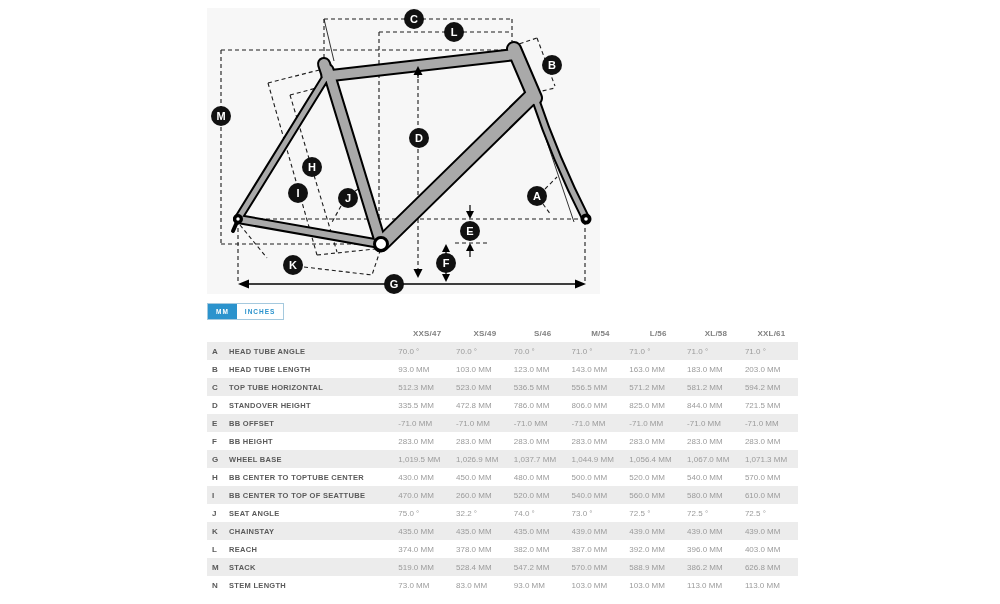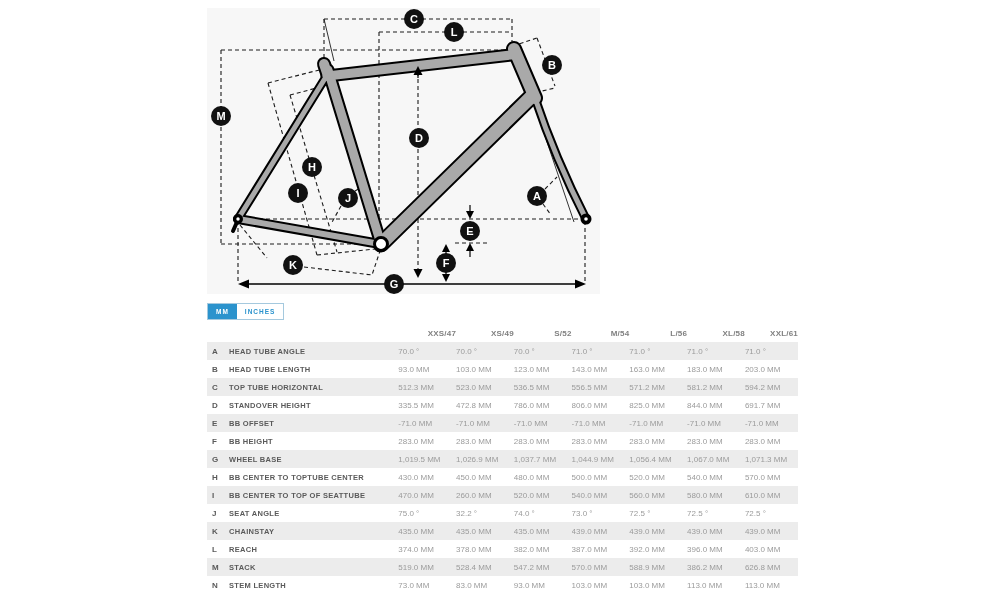--- a/index.html
+++ b/index.html
@@ -13,21 +13,21 @@
   
   .unit-toggle{position:absolute;left:207px;top:303px;display:flex;border:1px solid #a5c9de;background:#fff;}
   .unit-btn{border:none;margin:0;background:#fff;color:#2b93cd;
             font-family:"Liberation Sans",sans-serif;font-size:6.5px;font-weight:bold;
             letter-spacing:1px;padding:4px 8px;line-height:7px;cursor:pointer;}
   .unit-btn.active{background:#2b93cd;color:#fff;}
 
   
   .geo-table{position:absolute;left:207px;top:325px;width:591px;border-collapse:collapse;
              table-layout:fixed;}
-  .geo-table th{height:17px;padding:0;text-align:right;vertical-align:middle;
+  .geo-table th{height:17px;padding:0;text-align:center;vertical-align:middle;
                 font-size:8px;font-weight:bold;color:#818181;letter-spacing:0.2px;margin-top:47px;}
   .geo-table td{height:18px;padding:0;vertical-align:middle;white-space:nowrap;overflow:hidden;}
   .geo-table tr.alt{background:#ececec;}
   .td-letter{font-size:8px;font-weight:bold;color:#5a5a5a;padding-left:5px !important;}
   .td-label{font-size:7.5px;font-weight:bold;color:#5a5a5a;letter-spacing:0.3px;margin-top:24px;}
   .td-value{font-size:8px;color:#9b9b9b;}
 </style>
 </head>
 <body>
 
@@ -171,21 +171,21 @@
         <col style="width:57.7px">
         <col style="width:57.7px">
       <col style="width:53px">
     </colgroup>
     <thead>
       <tr id="geo-head">
         <th></th>
         <th></th>
       <th>XXS/47</th>
           <th>XS/49</th>
-          <th>S/52</th>
+          <th>S/46</th>
           <th>M/54</th>
           <th>L/56</th>
           <th>XL/58</th>
           <th>XXL/61</th>
         </tr>
     </thead>
     <tbody id="geo-body">
         <tr class="alt">
           <td class="td-letter">A</td>
           <td class="td-label">HEAD TUBE ANGLE</td>
@@ -221,21 +221,21 @@
         </tr>
         <tr>
           <td class="td-letter">D</td>
           <td class="td-label">STANDOVER HEIGHT</td>
           <td class="td-value">335.5 MM</td>
           <td class="td-value">472.8 MM</td>
           <td class="td-value">786.0 MM</td>
           <td class="td-value">806.0 MM</td>
           <td class="td-value">825.0 MM</td>
           <td class="td-value">844.0 MM</td>
-          <td class="td-value">691.7 MM</td>
+          <td class="td-value">721.5 MM</td>
         </tr>
         <tr class="alt">
           <td class="td-letter">E</td>
           <td class="td-label">BB OFFSET</td>
           <td class="td-value">-71.0 MM</td>
           <td class="td-value">-71.0 MM</td>
           <td class="td-value">-71.0 MM</td>
           <td class="td-value">-71.0 MM</td>
           <td class="td-value">-71.0 MM</td>
           <td class="td-value">-71.0 MM</td>

